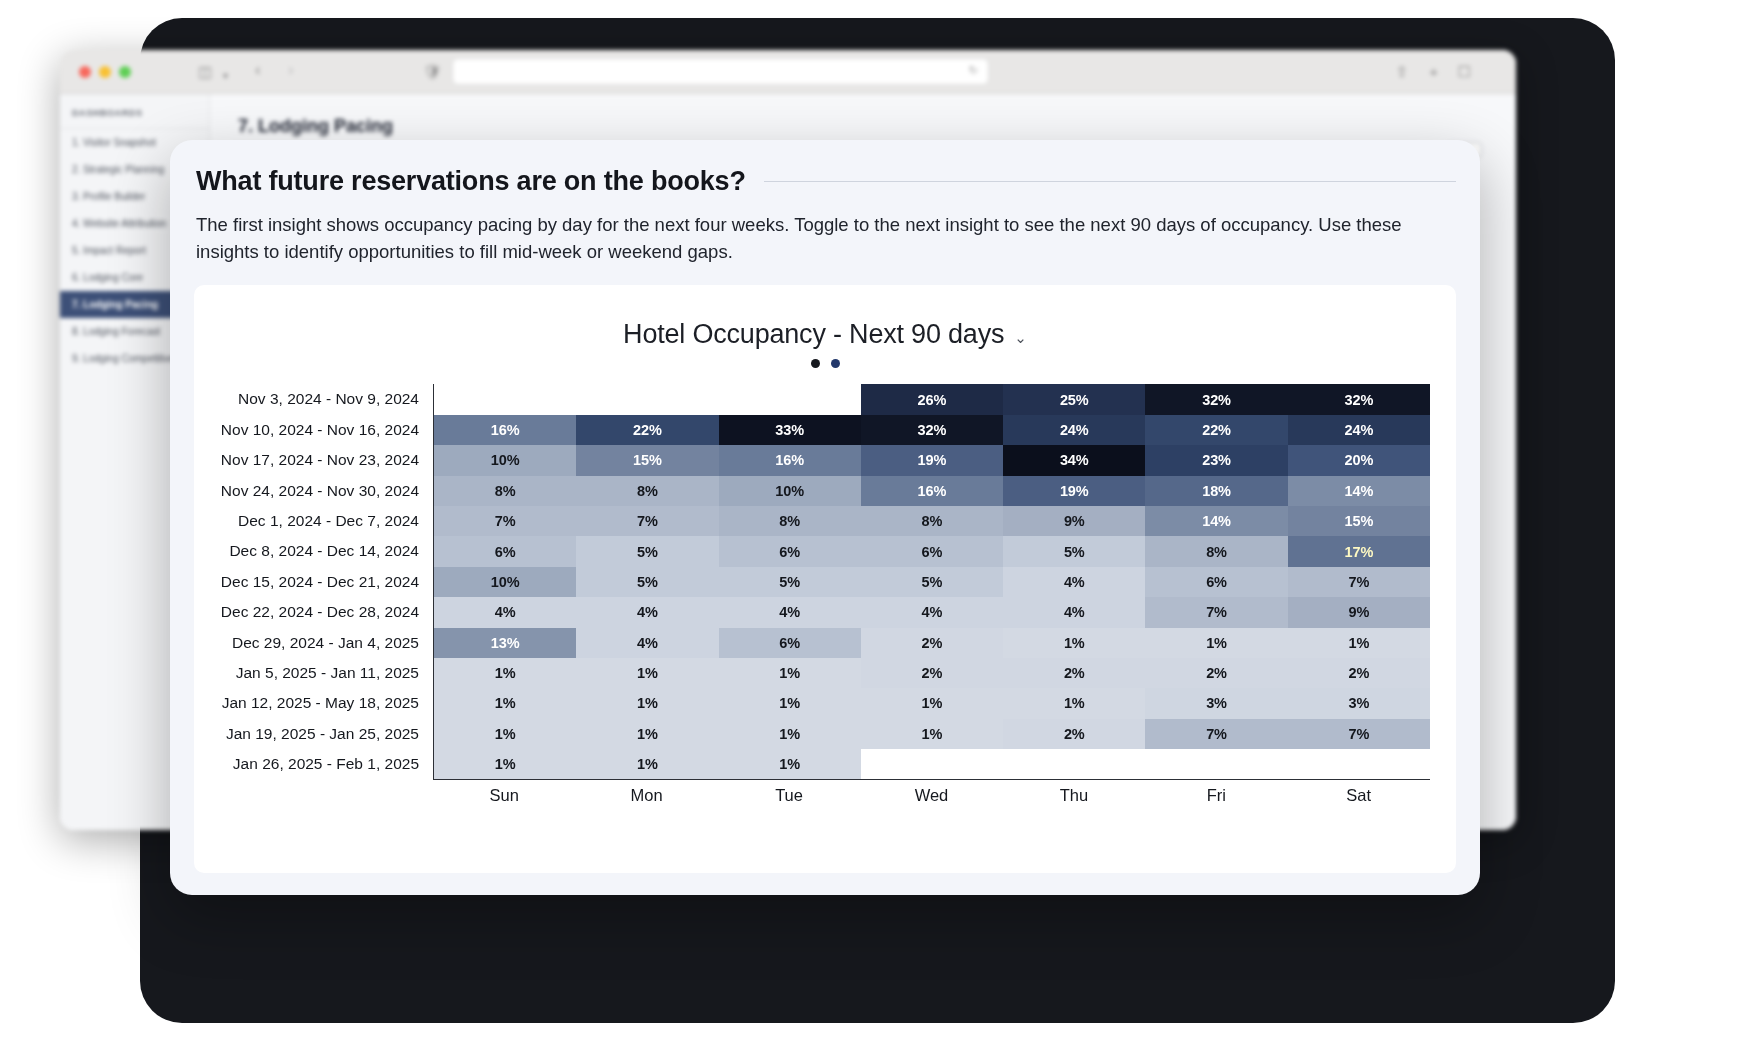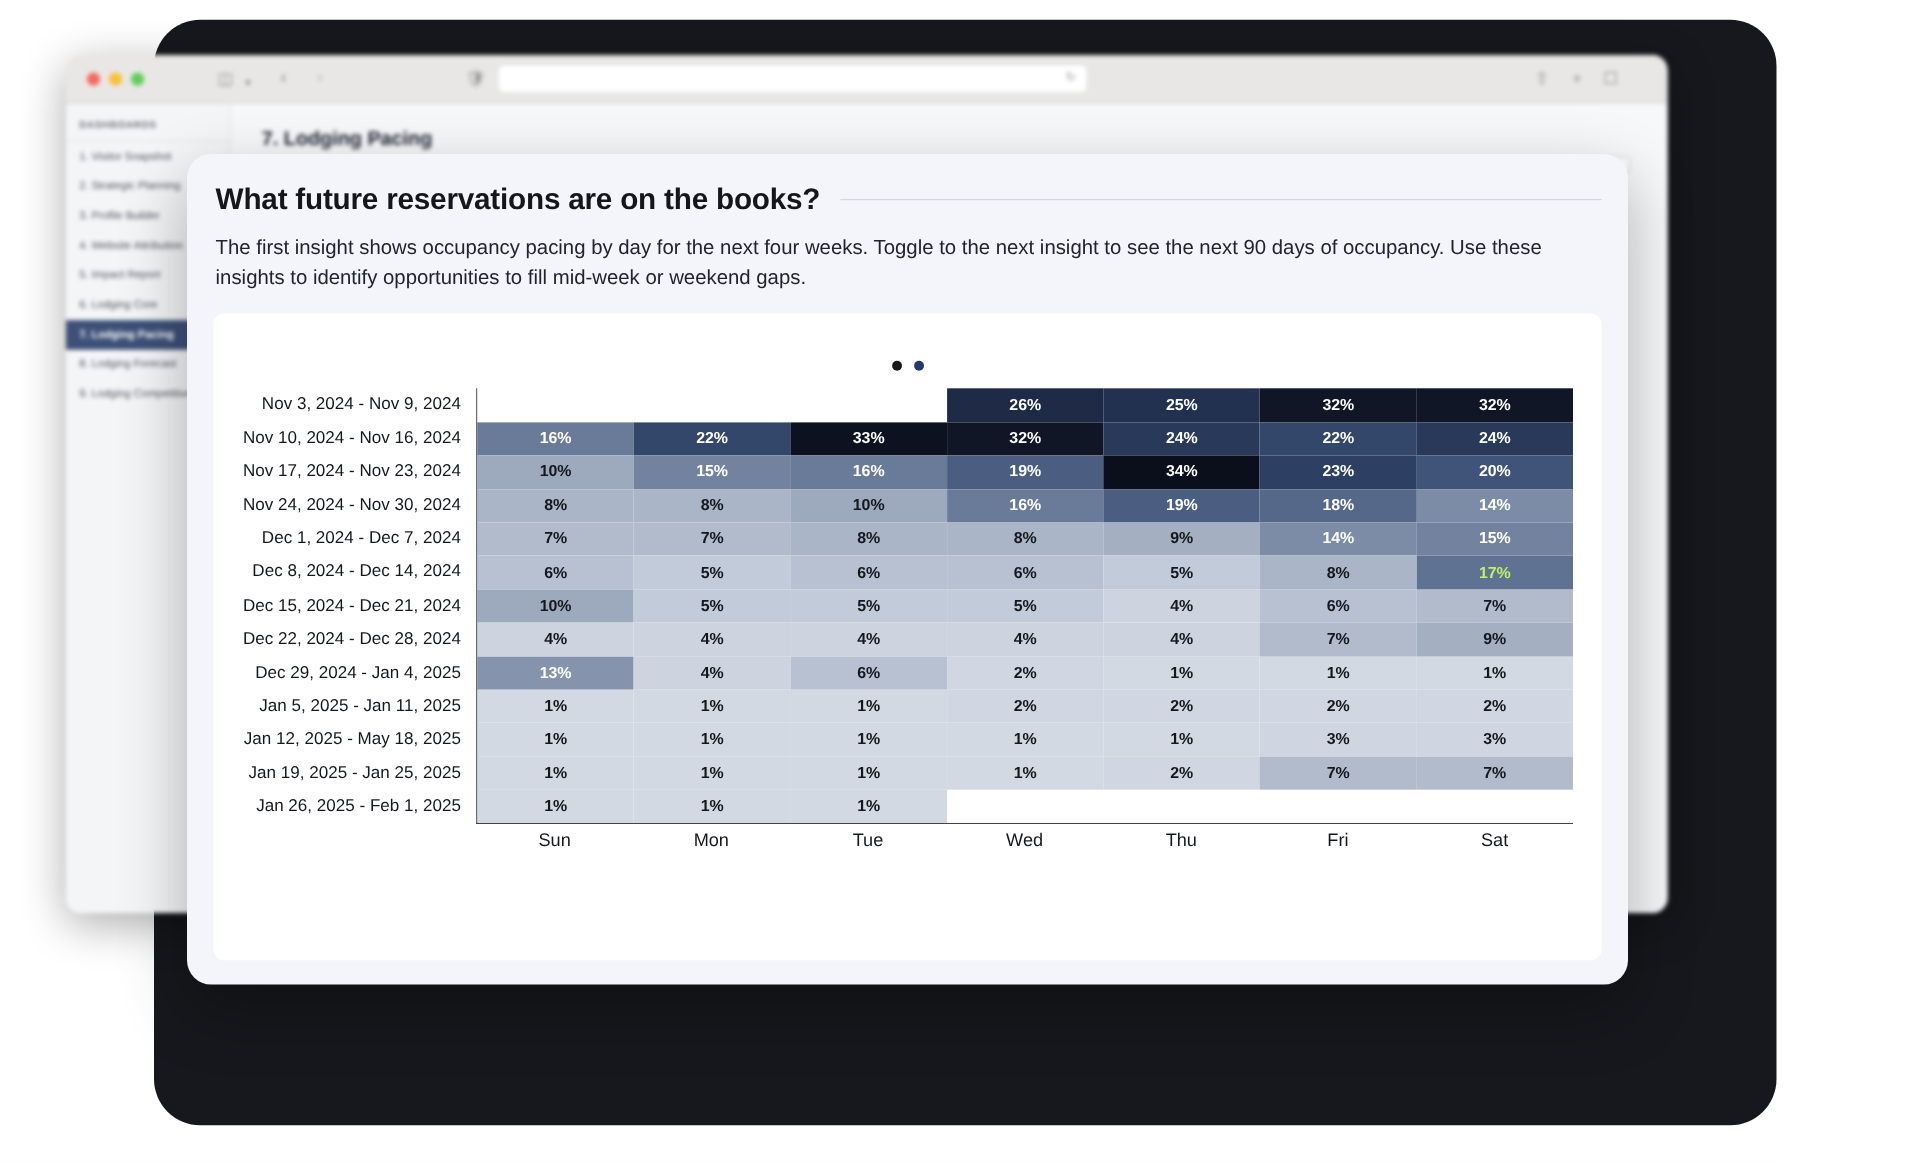--- a/index.html
+++ b/index.html
@@ -320,20 +320,24 @@
 
     <div class="insight-head">
       <div class="insight-title">What future reservations are on the books?</div>
       <div class="head-rule"></div>
     </div>
 
     <div class="insight-desc">The first insight shows occupancy pacing by day for the next four weeks. Toggle to the next insight to see the next 90 days of occupancy. Use these insights to identify opportunities to fill mid-week or weekend gaps.</div>
 
     <div class="chart-panel">
 
+      <div class="chart-title-row">
+        <span class="chart-title">Hotel Occupancy - Next 90 days</span>
+        <span class="chev">⌄</span>
+      </div>
 
       <div class="dots" id="dots">
           <span class="dot"></span>
           <span class="dot active"></span>
         </div>
 
       <div class="heatmap-wrap">
         <div class="row-labels" id="row-labels">
             <div class="row-label">Nov 3, 2024 - Nov 9, 2024</div>
             <div class="row-label">Nov 10, 2024 - Nov 16, 2024</div>
@@ -395,21 +399,21 @@
               <div class="hm-cell" style="background: rgb(124, 140, 166); color: rgb(255, 255, 255);">14%</div>
               <div class="hm-cell" style="background: rgb(115, 131, 159); color: rgb(255, 255, 255);">15%</div>
             </div>
             <div class="hm-row">
               <div class="hm-cell" style="background: rgb(183, 193, 209); color: rgb(20, 23, 29);">6%</div>
               <div class="hm-cell" style="background: rgb(194, 203, 217); color: rgb(20, 23, 29);">5%</div>
               <div class="hm-cell" style="background: rgb(183, 193, 209); color: rgb(20, 23, 29);">6%</div>
               <div class="hm-cell" style="background: rgb(183, 193, 209); color: rgb(20, 23, 29);">6%</div>
               <div class="hm-cell" style="background: rgb(194, 203, 217); color: rgb(20, 23, 29);">5%</div>
               <div class="hm-cell" style="background: rgb(170, 181, 199); color: rgb(20, 23, 29);">8%</div>
-              <div class="hm-cell" style="background: rgb(96, 114, 146); color: #bef264;">17%</div>
+              <div class="hm-cell" style="background: rgb(96, 114, 146); color: #fef9c3;">17%</div>
             </div>
             <div class="hm-row">
               <div class="hm-cell" style="background: rgb(157, 170, 190); color: rgb(20, 23, 29);">10%</div>
               <div class="hm-cell" style="background: rgb(194, 203, 217); color: rgb(20, 23, 29);">5%</div>
               <div class="hm-cell" style="background: rgb(194, 203, 217); color: rgb(20, 23, 29);">5%</div>
               <div class="hm-cell" style="background: rgb(194, 203, 217); color: rgb(20, 23, 29);">5%</div>
               <div class="hm-cell" style="background: rgb(205, 212, 224); color: rgb(20, 23, 29);">4%</div>
               <div class="hm-cell" style="background: rgb(183, 193, 209); color: rgb(20, 23, 29);">6%</div>
               <div class="hm-cell" style="background: rgb(177, 187, 204); color: rgb(20, 23, 29);">7%</div>
             </div>

